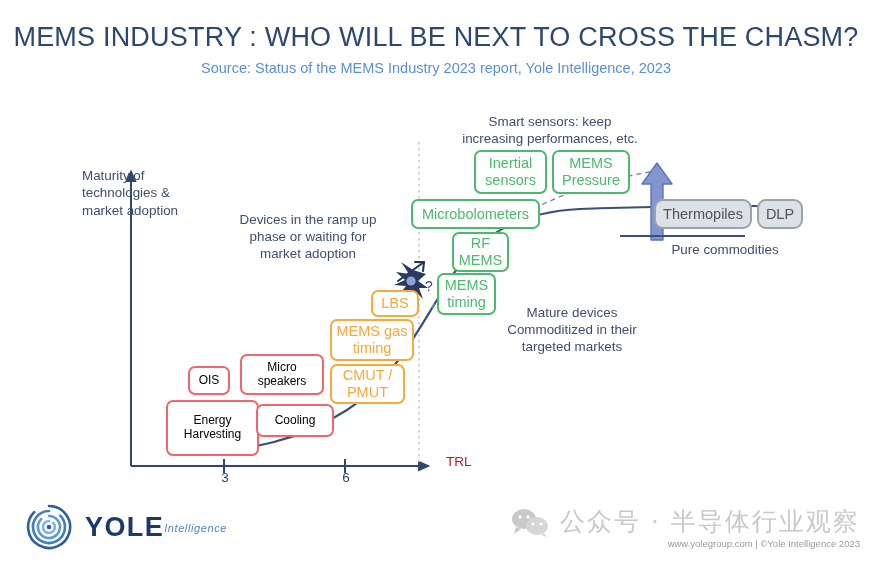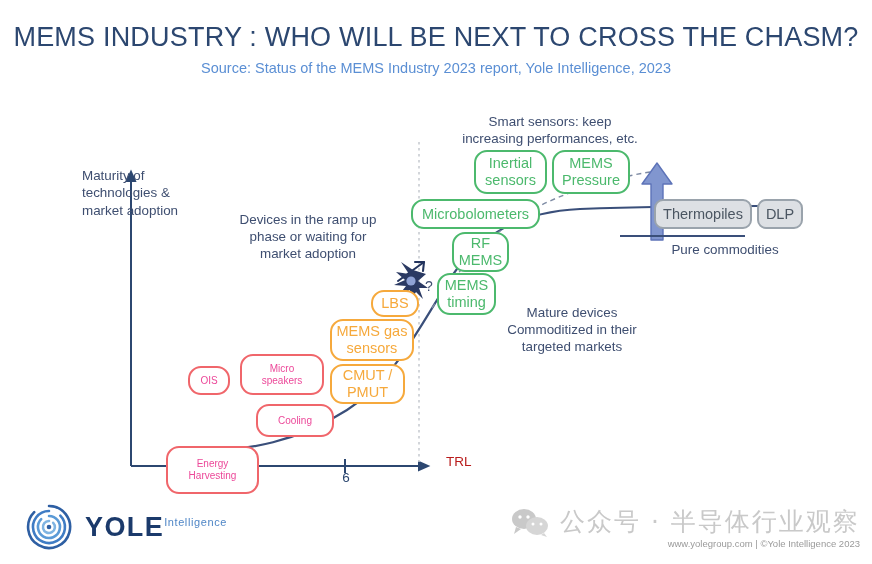--- a/index.html
+++ b/index.html
@@ -73,45 +73,45 @@
     font-size: 14px;
   }
 
   
   .box {
     position: absolute;
     display: flex;
     align-items: center;
     justify-content: center;
     text-align: center;
-    border-radius: 13px;
+    border-radius: 7px;
     border-width: 2px;
     border-style: solid;
     background: #ffffff;
     line-height: 1.16;
     white-space: pre-line;
     padding: 2px 4px;
   }
-  .box.red    { border-color: #f0666b; color: #ec4899; font-size: 10px; }
+  .box.red    { border-color: #f0666b; color: #000000; font-size: 12px; }
   .box.orange { border-color: #f6a93c; color: #f6a93c; font-size: 14.5px; }
   .box.green  { border-color: #4cb96d; color: #4cb96d; font-size: 14.5px; }
   .box.gray   { border-color: #9aa3ac; color: #4b5662; background: #dde0e4;
                 font-size: 14.5px; border-radius: 9px; }
 
   
   .logo-wrap {
     position: absolute; left: 22px; top: 500px;
     display: flex; align-items: center; gap: 9px;
   }
   .logo-text { display: flex; flex-direction: row; line-height: 1; }
   .logo-yole {
     font-size: 27px; font-weight: bold; color: #1b3a6b; letter-spacing: 1.4px;
   }
   .logo-sub {
-    font-size: 11px; color: #4f86c6; letter-spacing: 0.6px; margin-top: 3px;
+    font-size: 11px; color: #4f86c6; letter-spacing: 0.6px; margin-top: 9px; font-style: italic;
   }
   .footer-credit {
     position: absolute; right: 12px; top: 538px;
     font-size: 9.5px; color: #9a9a9a;
   }
   .watermark {
     position: absolute; left: 510px; top: 505px;
     display: flex; align-items: center; gap: 10px;
     color: #c9c9c9;
     font-size: 25px;
@@ -184,27 +184,27 @@
 
   <div class="note" style="left:492px; top:304px; width:160px;">Mature devices
 Commoditized in their
 targeted markets</div>
 
   <div class="qmark" style="left:425px; top:278px;">?</div>
 
   <div class="box red" style="left:188px; top:366px; width:42px;  height:29px;">OIS</div>
   <div class="box red" style="left:240px; top:354px; width:84px;  height:41px;">Micro
 speakers</div>
-  <div class="box red" style="left:166px; top:400px; width:93px;  height:48px;margin-top:46px;">Energy
+  <div class="box red" style="left:166px; top:400px; width:93px;  height:56px;">Energy
 Harvesting</div>
   <div class="box red" style="left:256px; top:404px; width:78px;  height:33px;">Cooling</div>
 
   <div class="box orange" style="left:371px; top:290px; width:48px; height:27px;">LBS</div>
   <div class="box orange" style="left:330px; top:319px; width:84px; height:42px;">MEMS gas
-sensors</div>
+timing</div>
   <div class="box orange" style="left:330px; top:364px; width:75px; height:40px;">CMUT /
 PMUT</div>
 
   <div class="box green" style="left:474px; top:150px; width:73px; height:44px;">Inertial
 sensors</div>
   <div class="box green" style="left:552px; top:150px; width:78px; height:44px;">MEMS
 Pressure</div>
   <div class="box green" style="left:411px; top:199px; width:129px; height:30px;">Microbolometers</div>
   <div class="box green" style="left:452px; top:232px; width:57px; height:40px;">RF
 MEMS</div>

